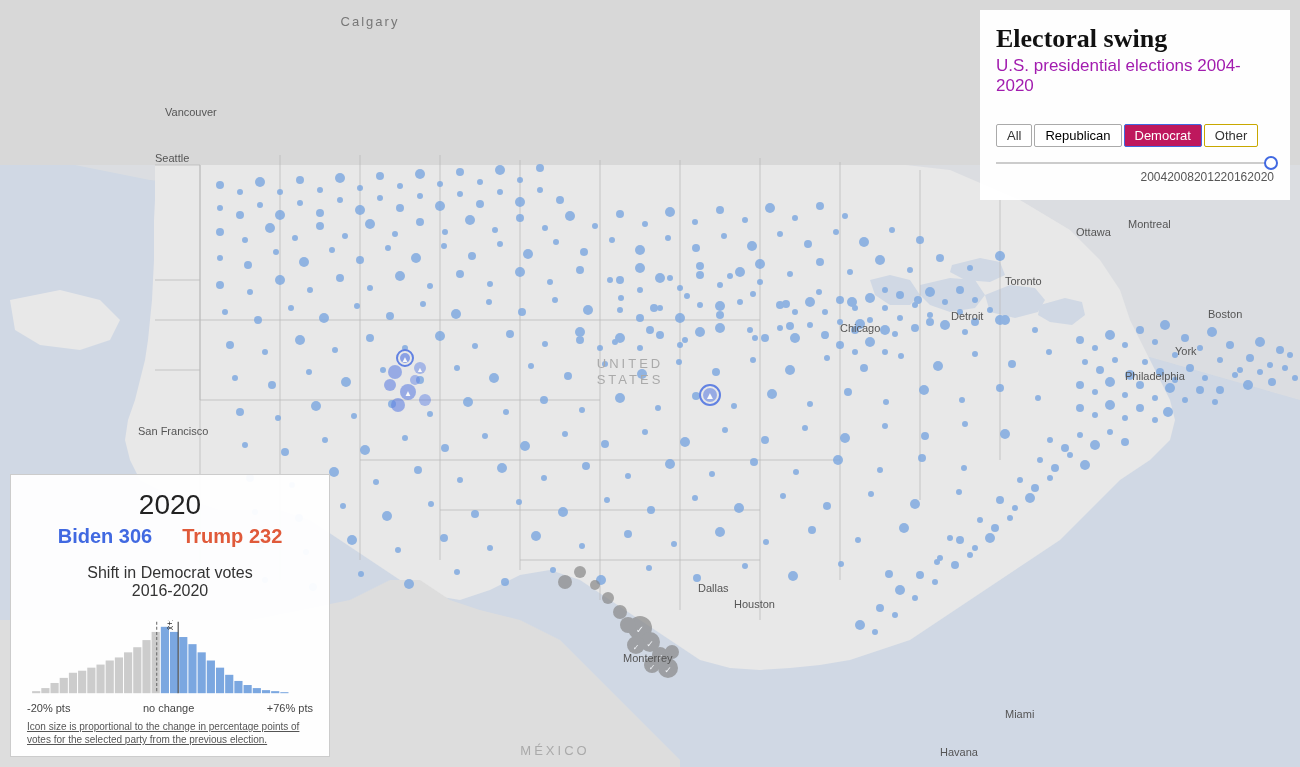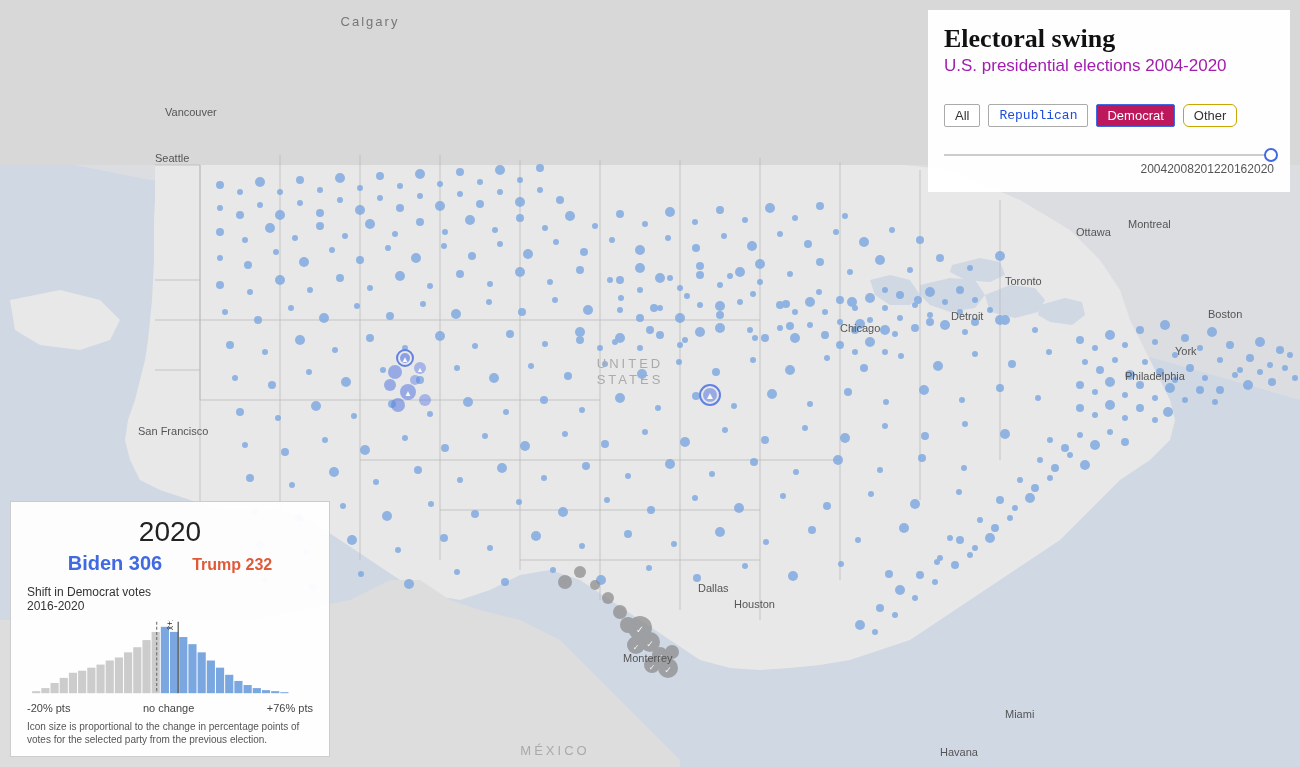--- a/index.html
+++ b/index.html
@@ -36,35 +36,36 @@
       font-weight: 300;
       color: #222;
       text-align: center;
       margin-bottom: 4px;
     }
 
     #legend-results {
       display: flex;
       justify-content: center;
       gap: 30px;
-      margin-bottom: 10px;
+      margin-bottom: 16px;
       text-align: center;
     }
 
     .candidate-result {
       font-size: 20px;
       font-weight: bold;
     }
     .dem-result { color: #4169e1; }
     .rep-result { color: #e05a3a; }
 
     #legend-subtitle {
-      font-size: 12px;
+      font-size: 16px;
       color: #333;
-      margin-bottom: 7px;
+      text-align: center;
+      margin-bottom: 20px;
     }
 
     
     #histogram {
       width: 100%;
       height: 80px;
       position: relative;
       margin-bottom: 2px;
     }
 
@@ -80,28 +81,29 @@
       color: #444;
       margin-top: 2px;
       align-items: center;
     }
 
     #legend-note {
       font-size: 10px;
       color: #555;
       margin-top: 6px;
       line-height: 1.3;
+      text-decoration: underline;
     }
 
     
     #info-panel {
       position: absolute;
       top: 10px;
       right: 10px;
-      width: 362px;
+      width: 310px;
       background: rgba(255,255,255,0.97);
       padding: 14px 16px 12px 16px;
       font-family: Arial, sans-serif;
     }
 
     #info-title {
       font-size: 26px;
       font-weight: bold;
       color: #111;
       margin-bottom: 2px;
@@ -109,50 +111,48 @@
     }
 
     #info-subtitle {
       font-size: 17px;
       color: #a21caf;
       margin-bottom: 28px;
     }
 
     #filter-buttons {
       display: flex;
-      gap: 8px;
-      margin-bottom: 27px;
+      gap: 2px;
+      margin-bottom: 15px;
     }
 
     .filter-btn {
       padding: 3px 10px;
       border: 1px solid #aaa;
       background: white;
       cursor: pointer;
       font-size: 13px;
       border-radius: 2px;
       color: #333;
     }
 
     .filter-btn.active-dem {
       background: #be185d;
       color: white;
       border-color: #4169e1;
     }
 
     .filter-btn.active-rep {
-      color: #1d4ed8;
+      color: #000000;
       border-color: #aaa;
-      font-family: Liberation Mono, monospace;
     }
 
     .filter-btn.active-other {
       border-color: #c8a800;
       color: #333;
-      border-radius: 6px;
     }
 
     
     #timeline {
       position: relative;
       margin-bottom: 4px;
     }
 
     #timeline-track {
       width: 100%;
@@ -781,21 +781,21 @@
         <span>2020</span>
       </div>
     </div>
   </div>
 
   <div id="legend-panel">
     <div id="legend-year">2020</div>
 
     <div id="legend-results">
       <span class="candidate-result dem-result"><span style="color:#4169e1;font-size:20px;font-weight:bold">Biden 306</span></span>
-      <span class="candidate-result rep-result"><span style="color:#e05a3a;font-size:16px;font-weight:bold">Trump 232</span></span>
+      <span class="candidate-result rep-result"><span style="color:#e05a3a;font-size:20px;font-weight:bold">Trump 232</span></span>
     </div>
 
     <div id="legend-subtitle">
       <span>Shift in Democrat votes</span><br>
       <span>2016-2020</span>
     </div>
 
     <div id="histogram">
       <svg viewBox="0 0 280 75" xmlns="http://www.w3.org/2000/svg">
 

